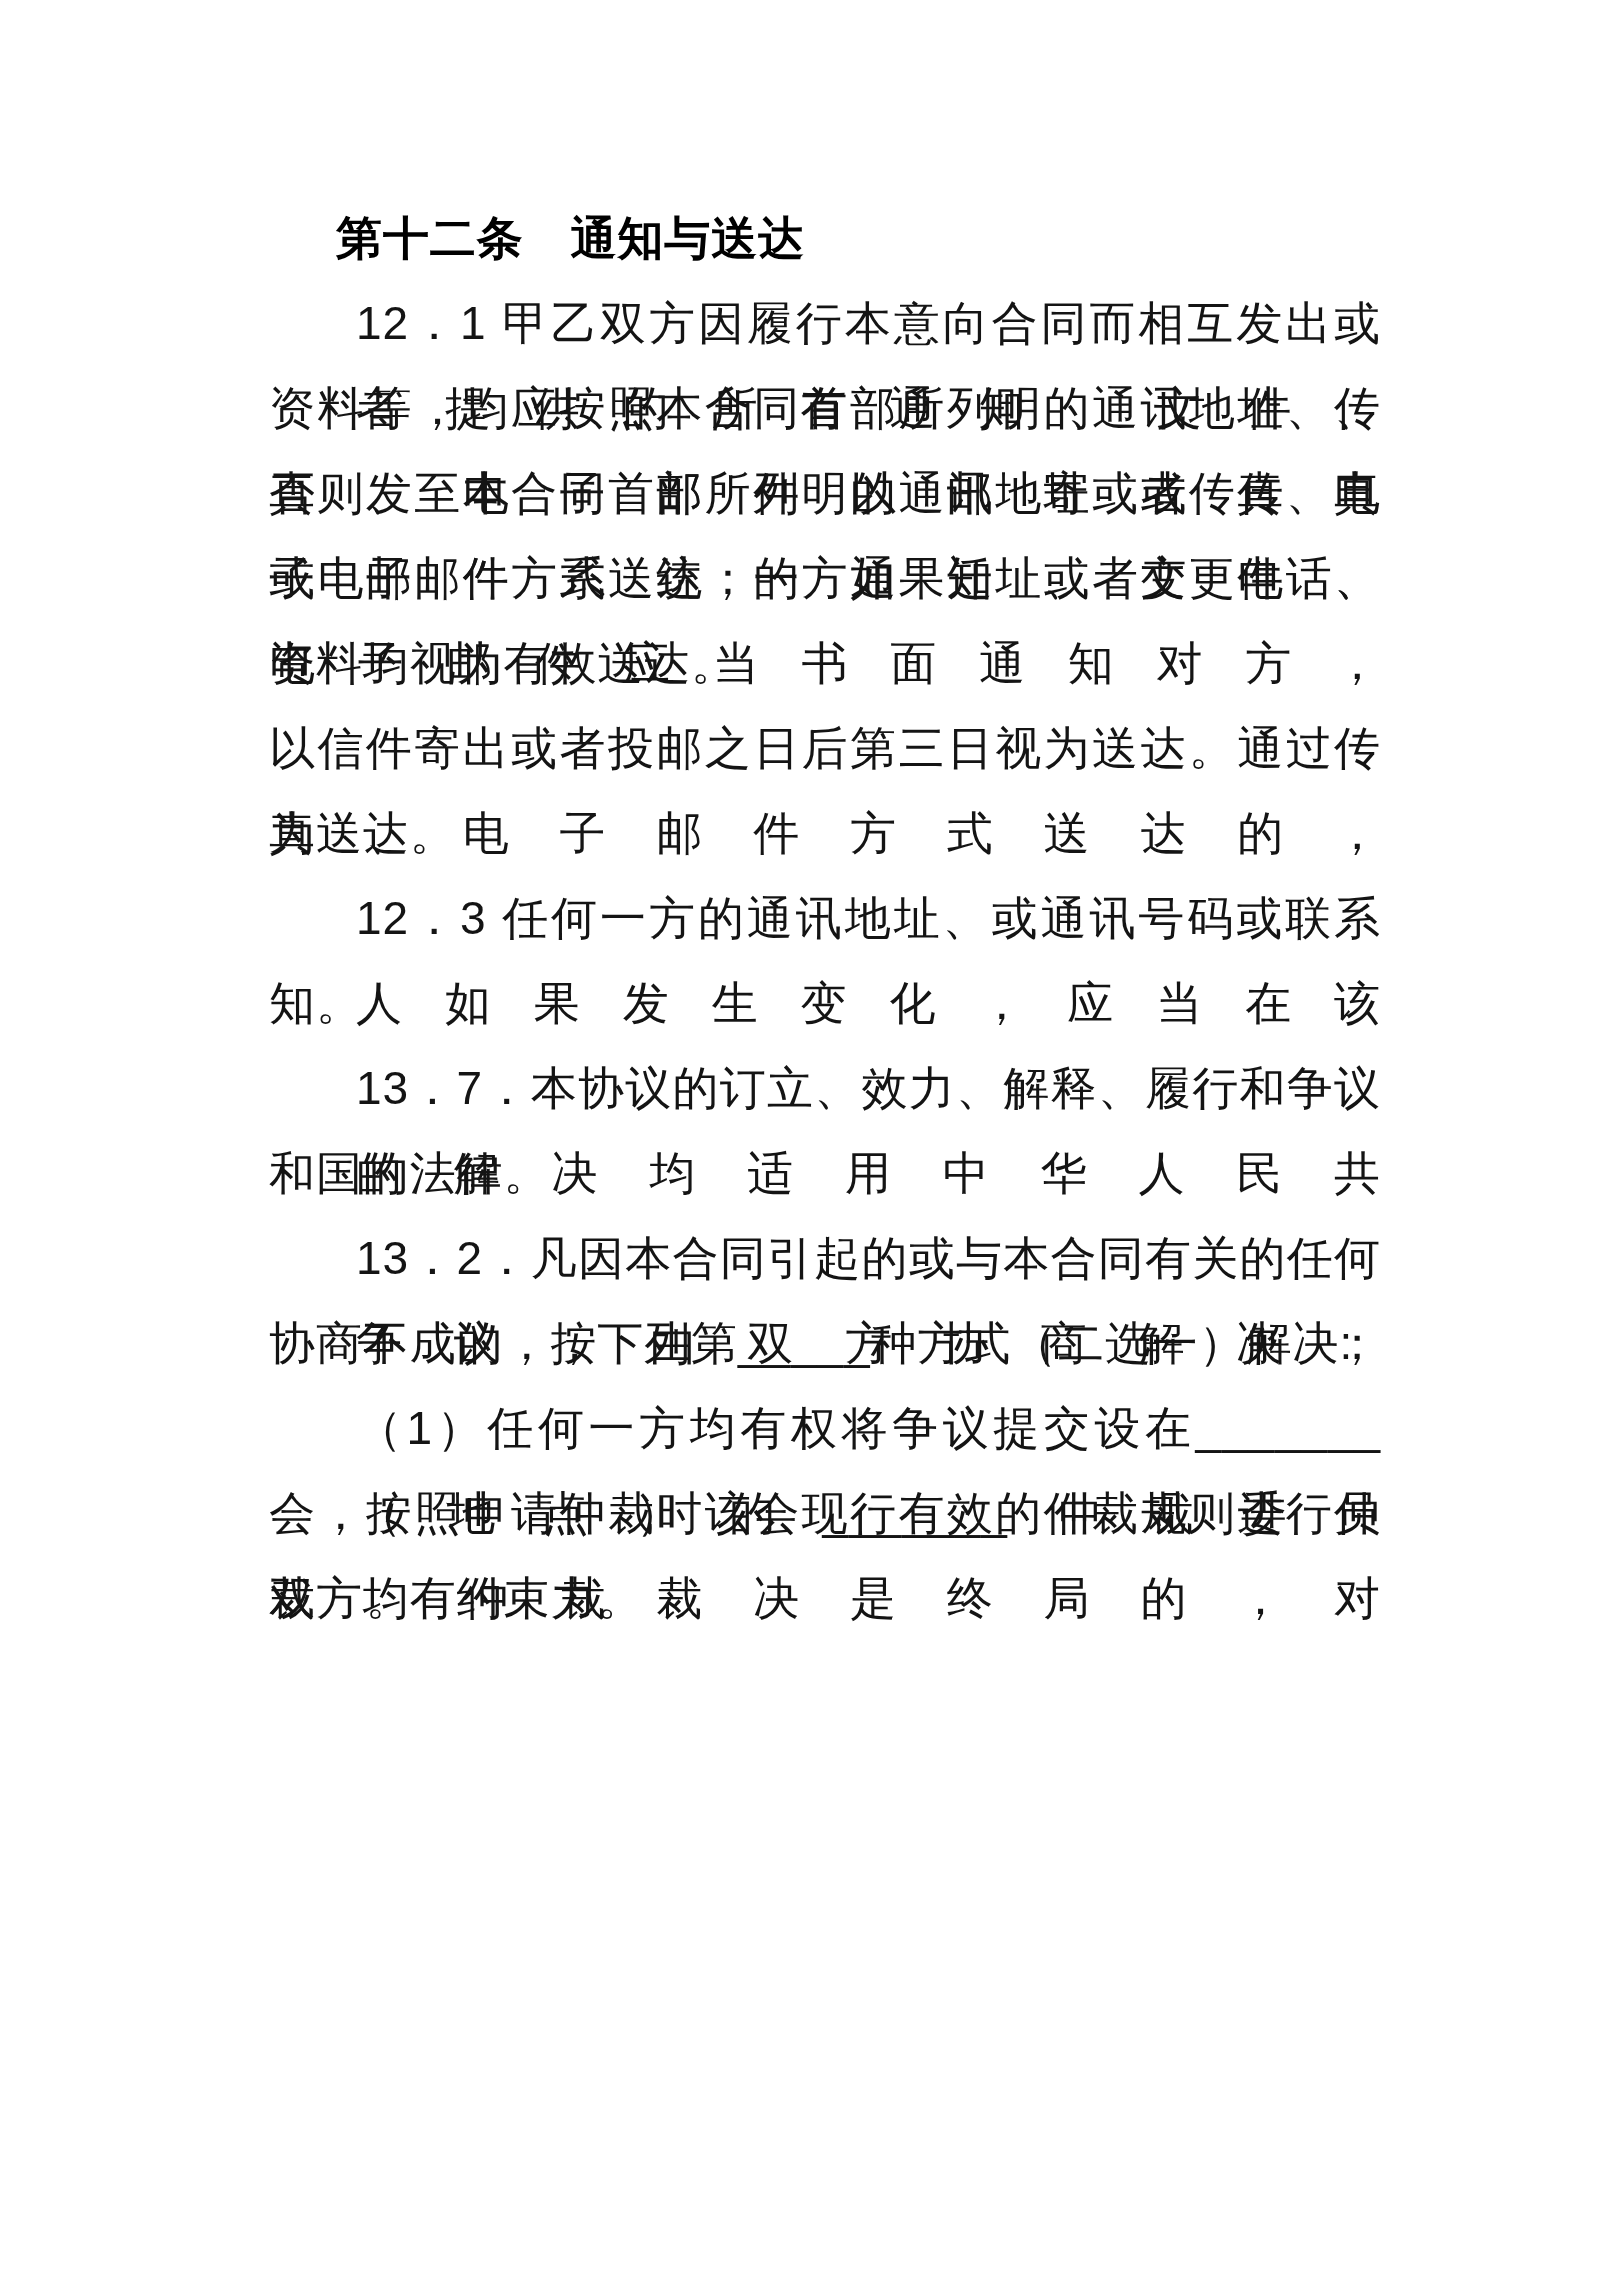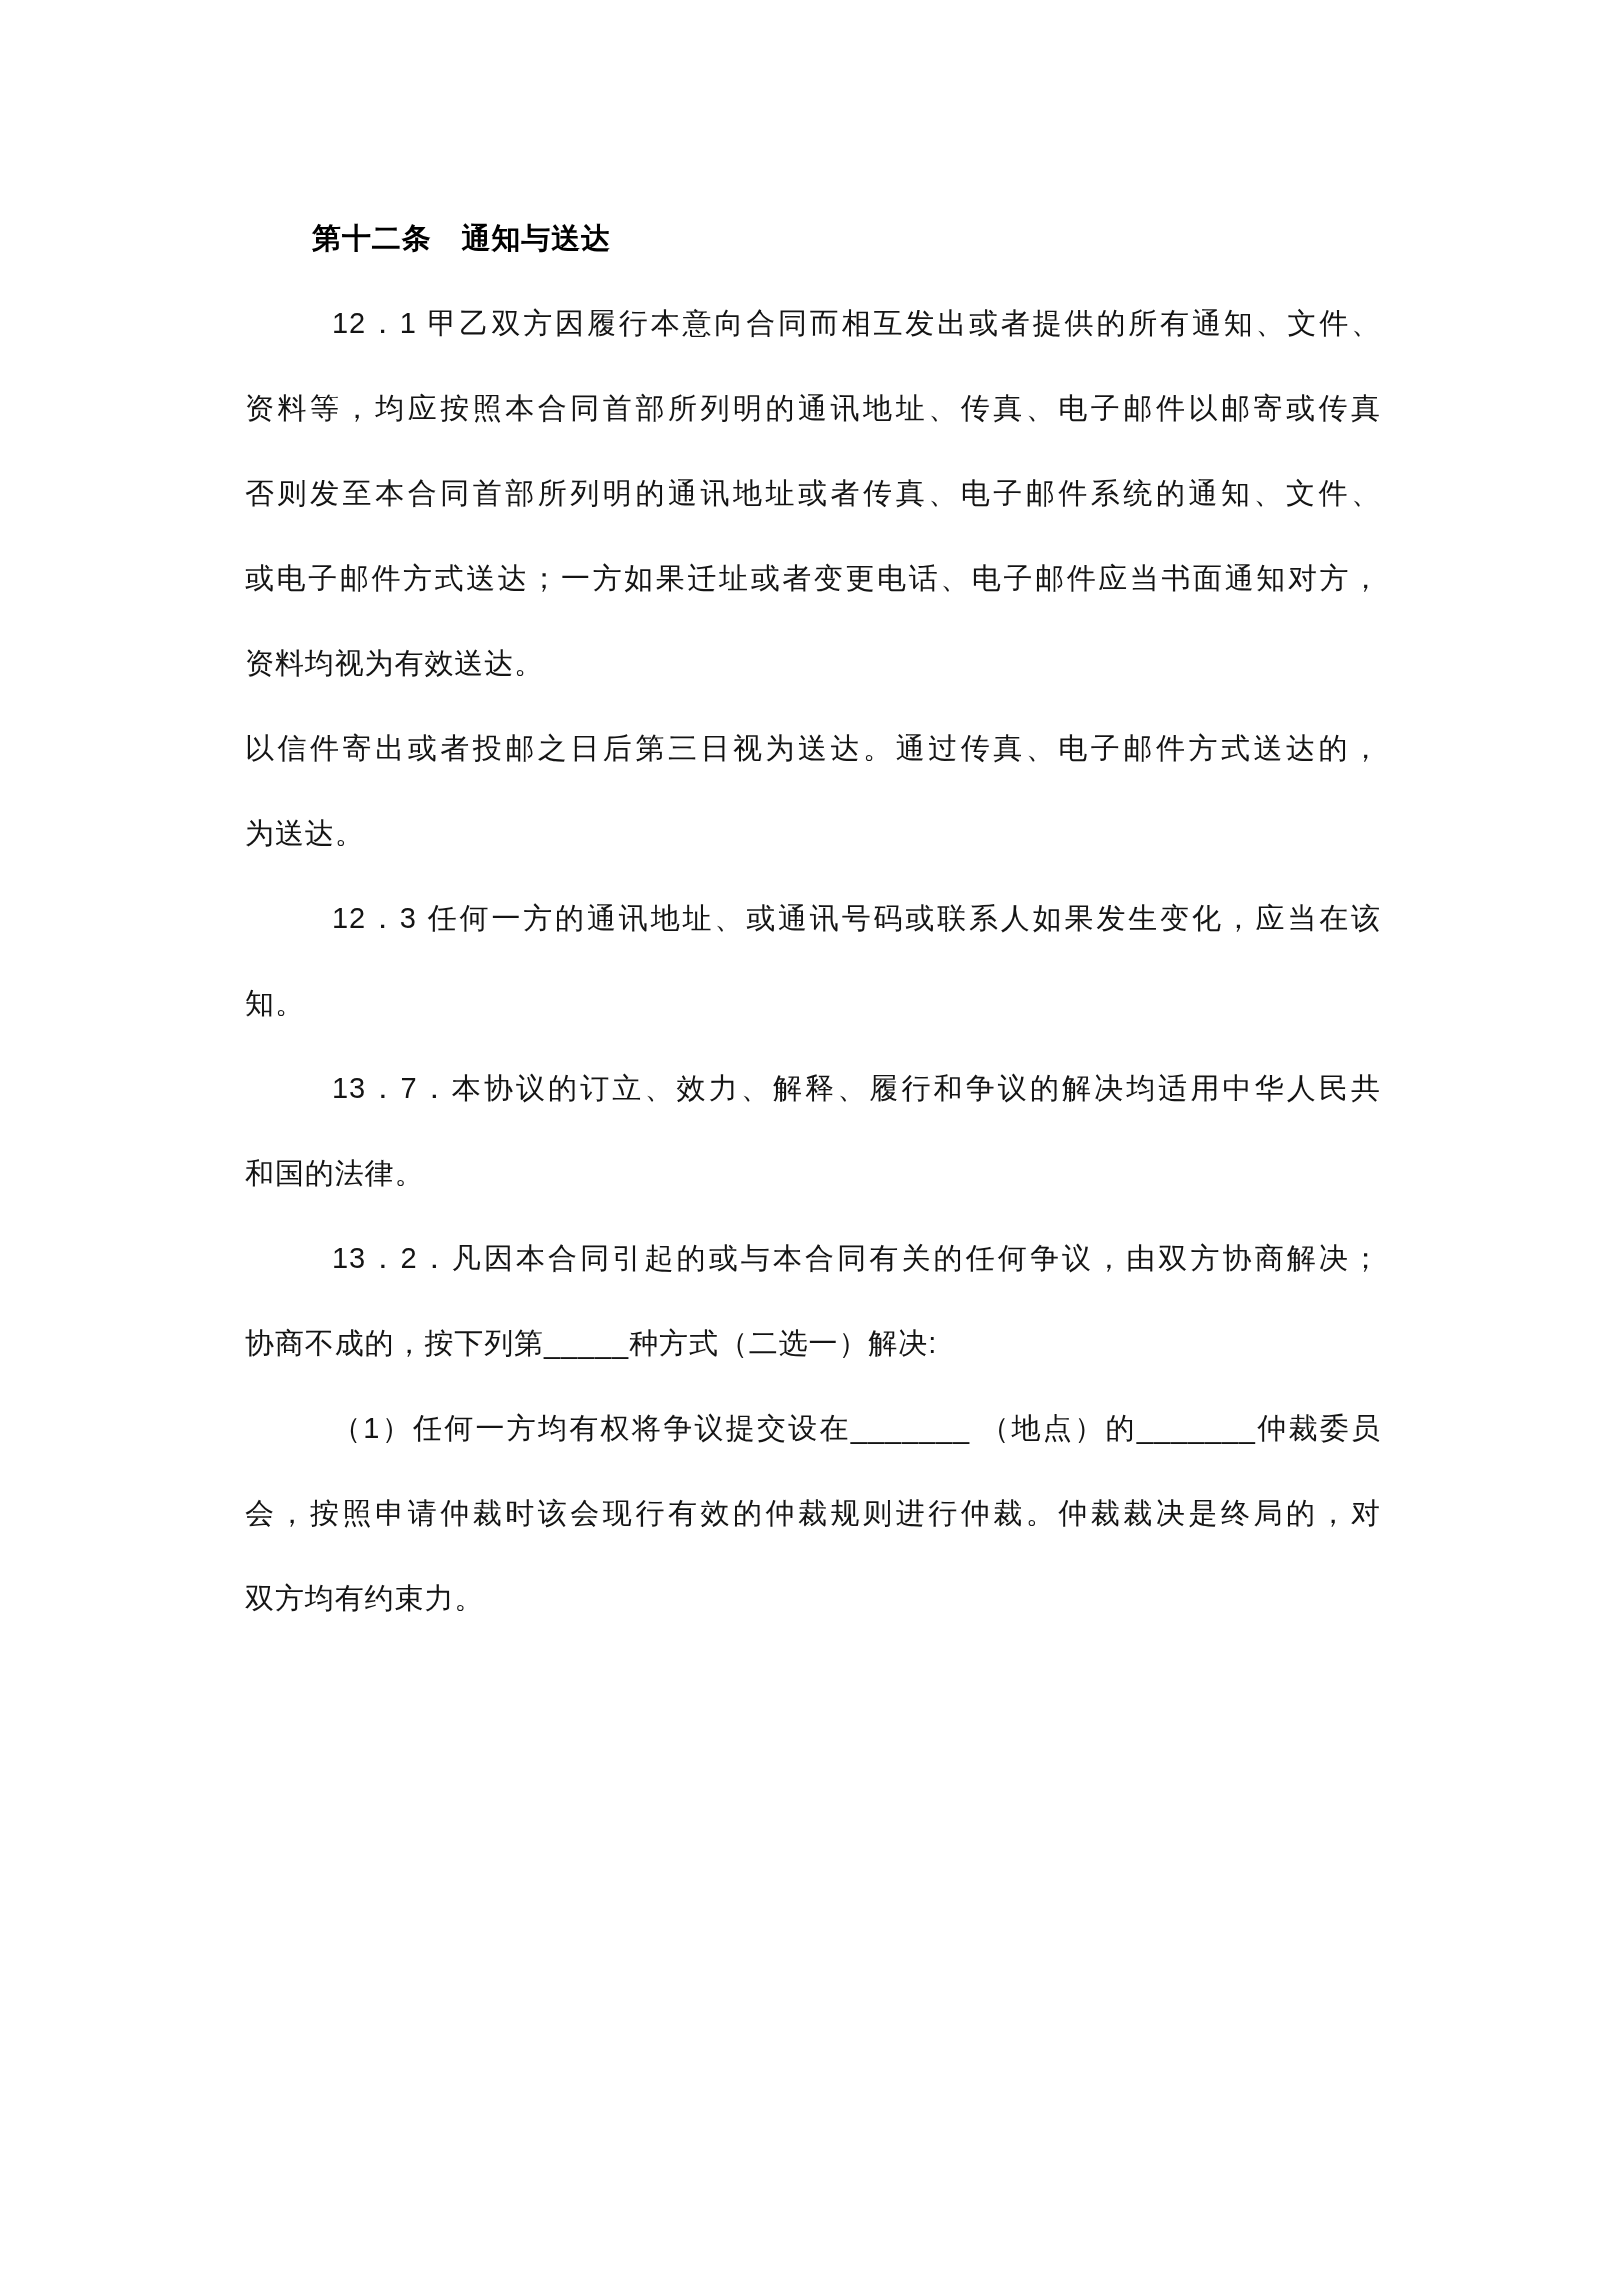--- a/index.html
+++ b/index.html
@@ -16,23 +16,24 @@
   .content {
     position: absolute;
     top: 196px;
     left: 245px;
     width: 1136px;
     color: var(--text-color, #141414);
   }
   .line {
     height: 85px;
     line-height: 85px;
-    font-size: 29px;
+    font-size: 46px;
     letter-spacing: 0.9px;
     white-space: nowrap;
+    margin-left: 24px;
   }
   .line.full {
     white-space: normal;
     text-align: justify;
     text-align-last: justify;
     -moz-text-align-last: justify;
   }
   .line.first { padding-left: 87px; }
   .line.heading {
     font-weight: bold;

